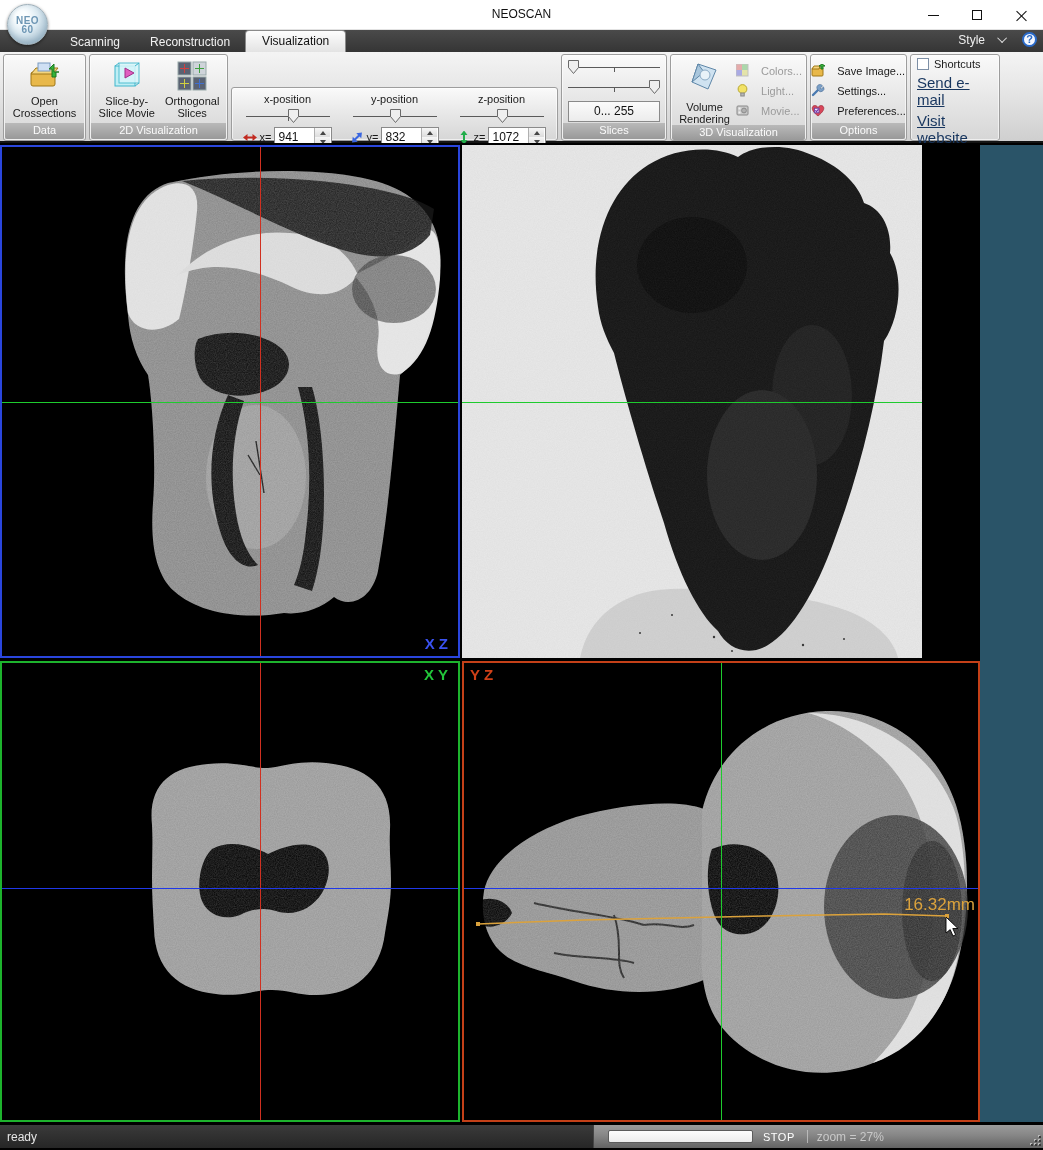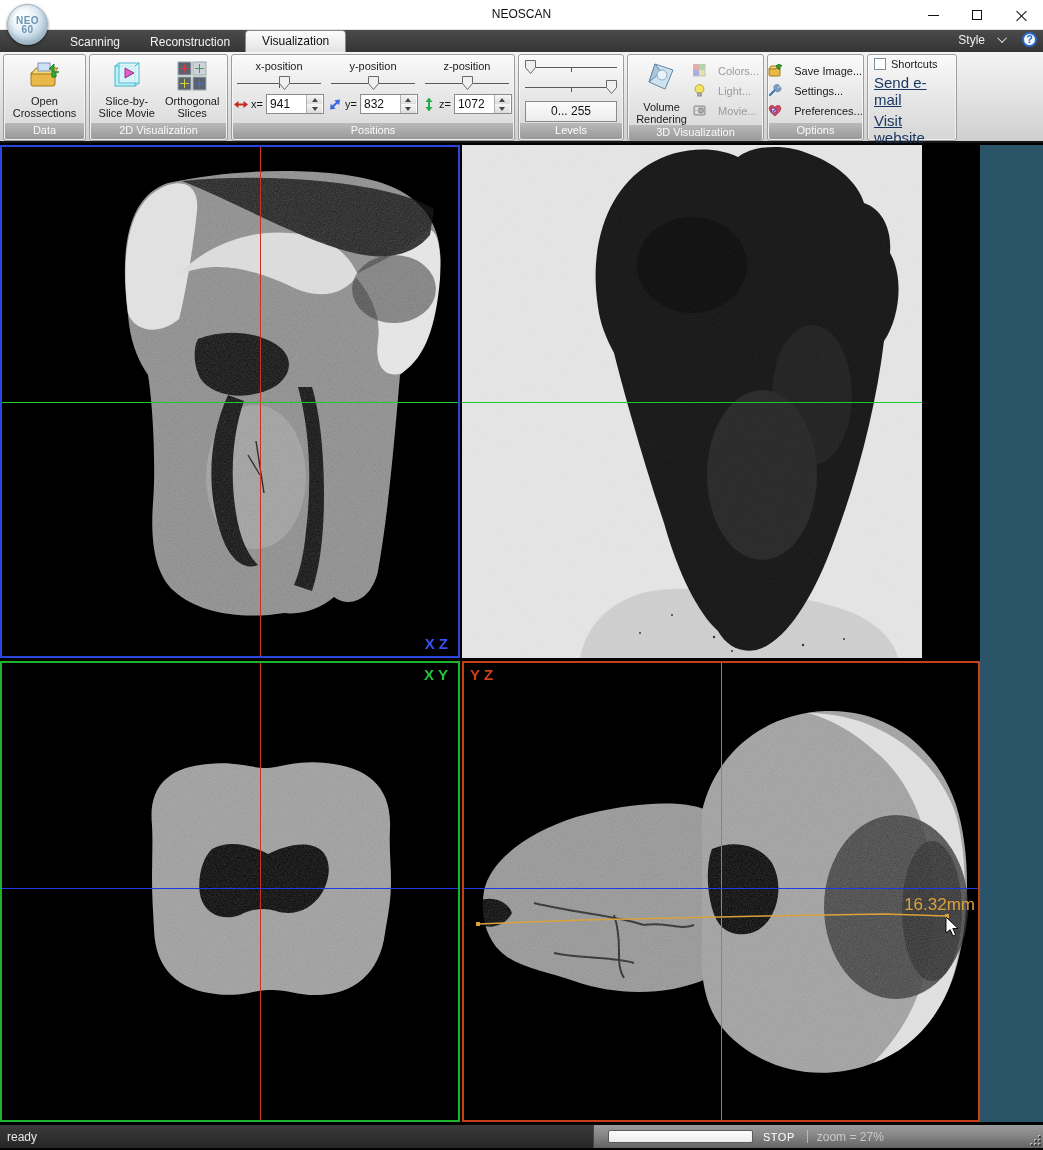--- a/index.html
+++ b/index.html
@@ -175,21 +175,21 @@
             <path d="M23.5,4 v9 M19,8.5 h9" stroke="#40a040" stroke-width="1"></path>
             <path d="M8.5,19 v9 M4,23.5 h9" stroke="#d0d040" stroke-width="1"></path>
             <path d="M23.5,19 v9 M19,23.5 h9" stroke="#4070d0" stroke-width="1"></path>
           </svg>
           <span class="lbl">Orthogonal Slices</span>
         </div>
       </div>
       <div class="group-caption">2D Visualization</div>
     </div>
 
-    <div class="group" style="width:284px;">
+    <div class="group" style="width:327px;margin-top:33px;">
       <div class="group-body" style="gap:4px;">
 
         <div class="poscol">
           <span class="poslabel">x-position</span>
           <div class="slider">
             <div class="track"></div>
               <div class="tick"></div>
             <svg class="thumb" style="left:42px;" width="11" height="14">
                 <path d="M0.5,0.5 h10 v7 l-5,6 -5,-6 z" fill="#efefef" stroke="#6a6a6a"></path>
               </svg>
@@ -290,21 +290,21 @@
         </div>
         <div class="slider" style="width:92px;margin-top:2px;">
           <div class="track"></div>
             <div class="tick"></div>
           <svg class="thumb" style="left:81px;" width="11" height="14">
               <path d="M0.5,0.5 h10 v7 l-5,6 -5,-6 z" fill="#efefef" stroke="#6a6a6a"></path>
             </svg>
         </div>
         <div class="levels-box">0... 255</div>
       </div>
-      <div class="group-caption">Levels</div>
+      <div class="group-caption">Slices</div>
     </div>
 
     <div class="group" style="width:137px;">
       <div class="group-body">
         <div class="bigbtn" style="width:62px;gap:6px;">
           <svg width="34" height="32" viewBox="0 0 34 32">
             <path d="M10,4 L28,10 L20,29 L4,22 Z" fill="#cfe2f0" stroke="#5f87a8"></path>
             <path d="M10,4 L16,12 L4,22 Z" fill="#a9c6dc" stroke="#5f87a8"></path>
             <circle cx="17" cy="15" r="5" fill="#e8f2f8" stroke="#8aaac4"></circle>
           </svg>

